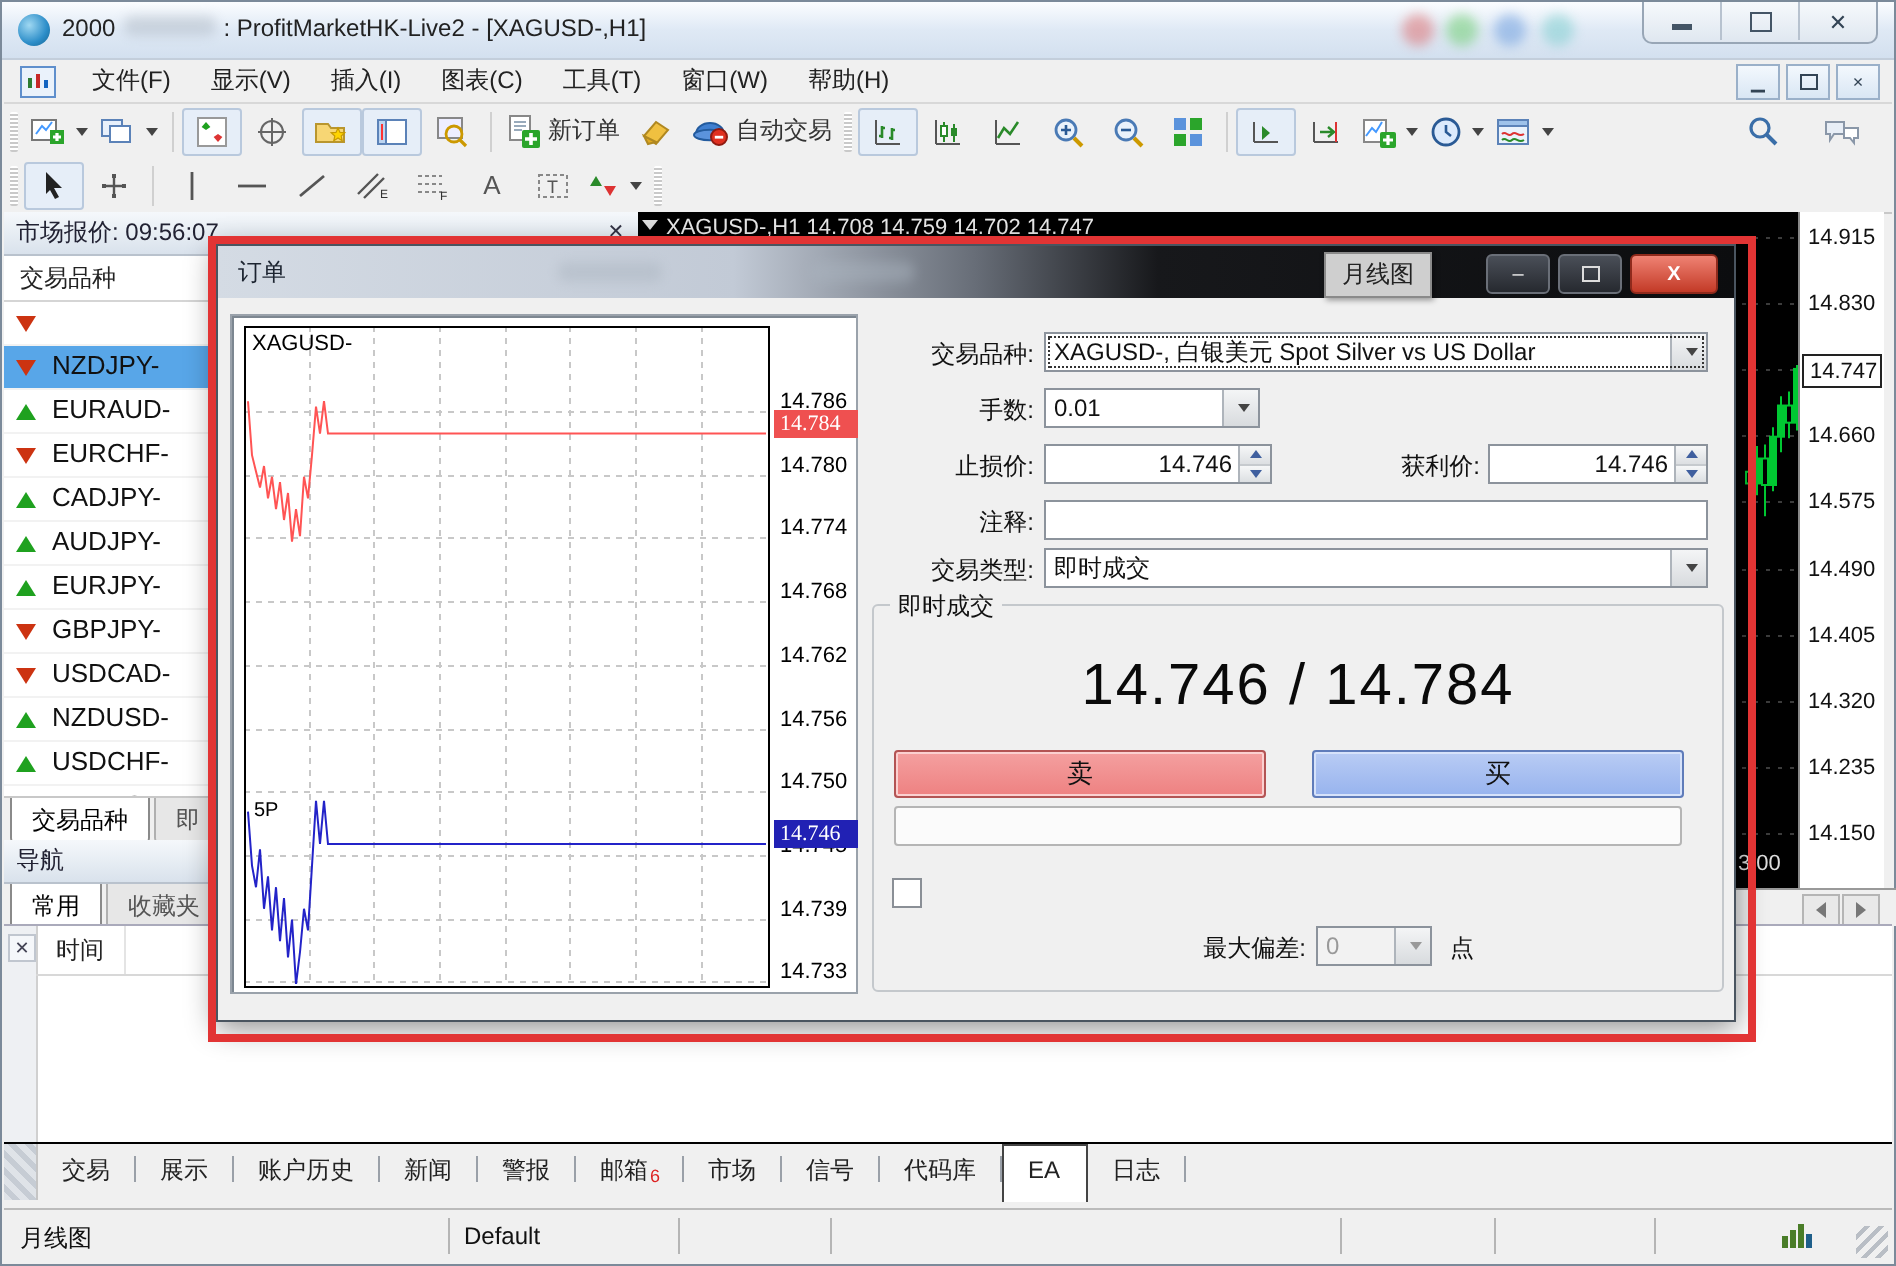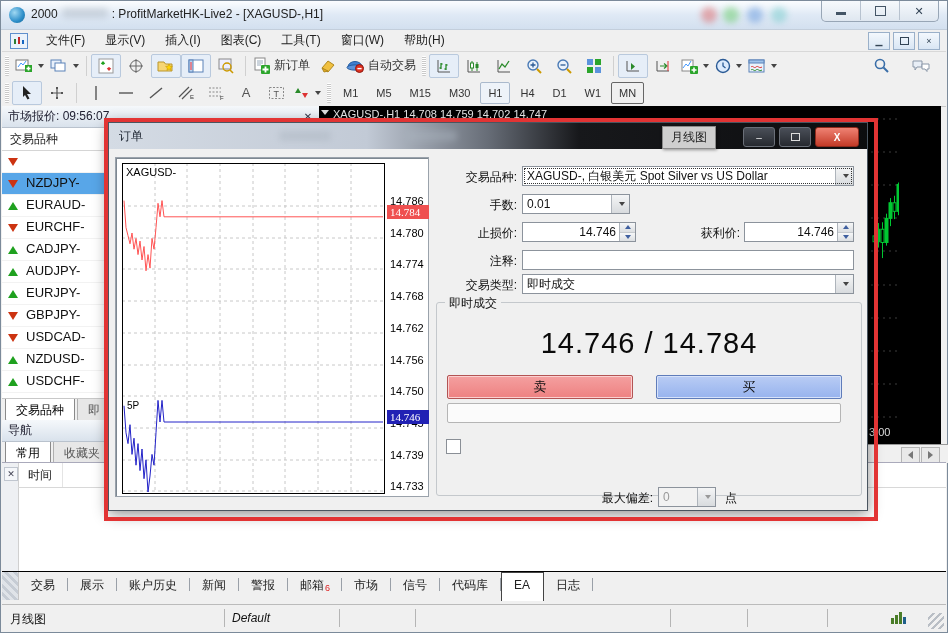--- a/index.html
+++ b/index.html
@@ -145,21 +145,21 @@
   
   #grp{position:absolute;left:327px;top:179px;width:424px;height:192px;border:1px solid #c4c8cc;border-radius:3px;}
   #grp-legend{position:absolute;left:8px;top:-8px;background:#f0f0f0;padding:0 4px;font-size:12px;color:#111;}
   #quote{position:absolute;left:0;right:0;top:24px;text-align:center;font-size:29px;color:#0a0a0a;letter-spacing:1px;}
   .trade-btn{position:absolute;top:72px;height:22px;border-radius:2px;display:flex;align-items:center;justify-content:center;font-size:13px;color:#111;}
   #sell-btn{left:10px;width:184px;background:linear-gradient(#f4a0a0,#ee8181);border:1px solid #b35454;box-shadow:inset 0 0 0 1px #fbd0d0;}
   #buy-btn{left:219px;width:184px;background:linear-gradient(#b9ccf4,#97b3ee);border:1px solid #5f7cba;box-shadow:inset 0 0 0 1px #d6e2fa;}
   #dis-bar{position:absolute;left:10px;top:100px;width:392px;height:18px;background:#fbfbfb;border:1px solid #b5b5b5;border-radius:2px;}
   #dev-row{position:absolute;left:9px;top:136px;display:flex;align-items:center;gap:6px;}
   #dev-check{width:13px;height:13px;background:#fff;border:1px solid #8a8f96;}
-  #maxdev-row{position:absolute;left:0;right:0;top:160px;height:20px;margin-top:24px;}
+  #maxdev-row{position:absolute;left:0;right:0;top:160px;height:20px;}
 </style>
 </head>
 <body>
 
 <div id="win">
 
   <div id="titlebar">
     <div class="app-logo"></div>
     <div class="title-text"><span>2000</span><span class="blur-pill" style="position:static;display:inline-block;width:46px;height:10px;margin:0 4px;"></span><span>: ProfitMarketHK-Live2 - [XAGUSD-,H1]</span></div>
     <div class="blur-dot" style="left:700px;background:#d66;"></div>
@@ -429,32 +429,20 @@
         </svg>
       </span>
     <span class="tbtn">
         <svg class="tficon" width="16" height="16" viewBox="0 0 16 16">
           <path d="M4 3l3 5H1z" fill="#2a8a2a"></path>
           <path d="M11 13L8 8h6z" fill="#d33"></path>
         </svg>
         <span class="caret"></span>
       </span>
     <span class="grip"></span>
-    <span class="tf-list">
-
-    <span class="tfbtn">M1</span>
-        <span class="tfbtn">M5</span>
-        <span class="tfbtn">M15</span>
-        <span class="tfbtn">M30</span>
-        <span class="tfbtn pressed">H1</span>
-        <span class="tfbtn">H4</span>
-        <span class="tfbtn">D1</span>
-        <span class="tfbtn">W1</span>
-        <span class="tfbtn hovered">MN</span>
-      </span>
   </div>
 
   <div id="sidebar">
     <div class="panel-hd">
       <span>市场报价: 09:56:07</span>
       <span class="panel-close">✕</span>
     </div>
     <div class="col-hd">
         <span>交易品种</span>
       </div>
@@ -559,20 +547,37 @@
         <rect x="562" y="123.2567999999998" width="3" height="13.246399999999568" fill="#000" stroke="#00c832"></rect>
         <line x1="567.5" y1="107.67279999999944" x2="567.5" y2="139.61999999999972" stroke="#00c832"></line>
         <rect x="566" y="112.34799999999962" width="3" height="24.155199999999752" fill="#00c832" stroke="#00c832"></rect>
         <line x1="571.5" y1="92.08879999999978" x2="571.5" y2="120.13999999999945" stroke="#00c832"></line>
         <rect x="570" y="96.76399999999995" width="3" height="15.583999999999662" fill="#00c832" stroke="#00c832"></rect>
         <line x1="575.5" y1="89.75119999999968" x2="575.5" y2="113.12719999999987" stroke="#00c832"></line>
         <rect x="574" y="96.76399999999995" width="3" height="8.571199999999394" fill="#000" stroke="#00c832"></rect>
         <line x1="579.5" y1="76.50479999999942" x2="579.5" y2="109.23119999999996" stroke="#00c832"></line>
         <rect x="578" y="78.45279999999971" width="3" height="26.882399999999635" fill="#00c832" stroke="#00c832"></rect>
       </svg>
+    <div id="price-axis">
+      <div>
+
+      <span class="axis-lbl" style="top: 13px;">14.915</span>
+          <span class="axis-lbl" style="top: 46px;">14.830</span>
+          <span class="axis-lbl" style="top: 112px;">14.660</span>
+          <span class="axis-lbl" style="top: 145px;">14.575</span>
+          <span class="axis-lbl" style="top: 179px;">14.490</span>
+          <span class="axis-lbl" style="top: 212px;">14.405</span>
+          <span class="axis-lbl" style="top: 245px;">14.320</span>
+          <span class="axis-lbl" style="top: 278px;">14.235</span>
+          <span class="axis-lbl" style="top: 311px;">14.150</span>
+        </div>
+      <div id="cur-price" style="top:79px;">
+          <span>14.747</span>
+        </div>
+    </div>
     <div id="time-lbl">3:00</div>
   </div>
   <div id="hscroll">
     <span class="scroll-arrow" style="left:582px;">
         <span class="tri-l"></span>
       </span>
     <span class="scroll-arrow" style="left:602px;">
         <span class="tri-r"></span>
       </span>
   </div>
@@ -642,21 +647,21 @@
         <span class="bt-tab">
           <span>日志</span>
           <span class="bt-badge"></span>
         </span>
       </div>
   </div>
 
   <div id="statusbar">
     <span class="sb-text" style="left:8px;">月线图</span>
     <span class="sb-sep" style="left:222px;"></span>
-    <span class="sb-text" style="left:230px;font-style:italic;">Default</span>
+    <span class="sb-text" style="left:230px;">Default</span>
     <span class="sb-sep" style="left:337px;"></span>
     <span class="sb-sep" style="left:413px;"></span>
     <span class="sb-sep" style="left:668px;"></span>
     <span class="sb-sep" style="left:745px;"></span>
     <span class="sb-sep" style="left:825px;"></span>
     <span id="conn-icon">
         <i style="height:6px;"></i>
         <i style="height:9px;"></i>
         <i style="height:12px;"></i>
         <i style="height:7px;"></i>

